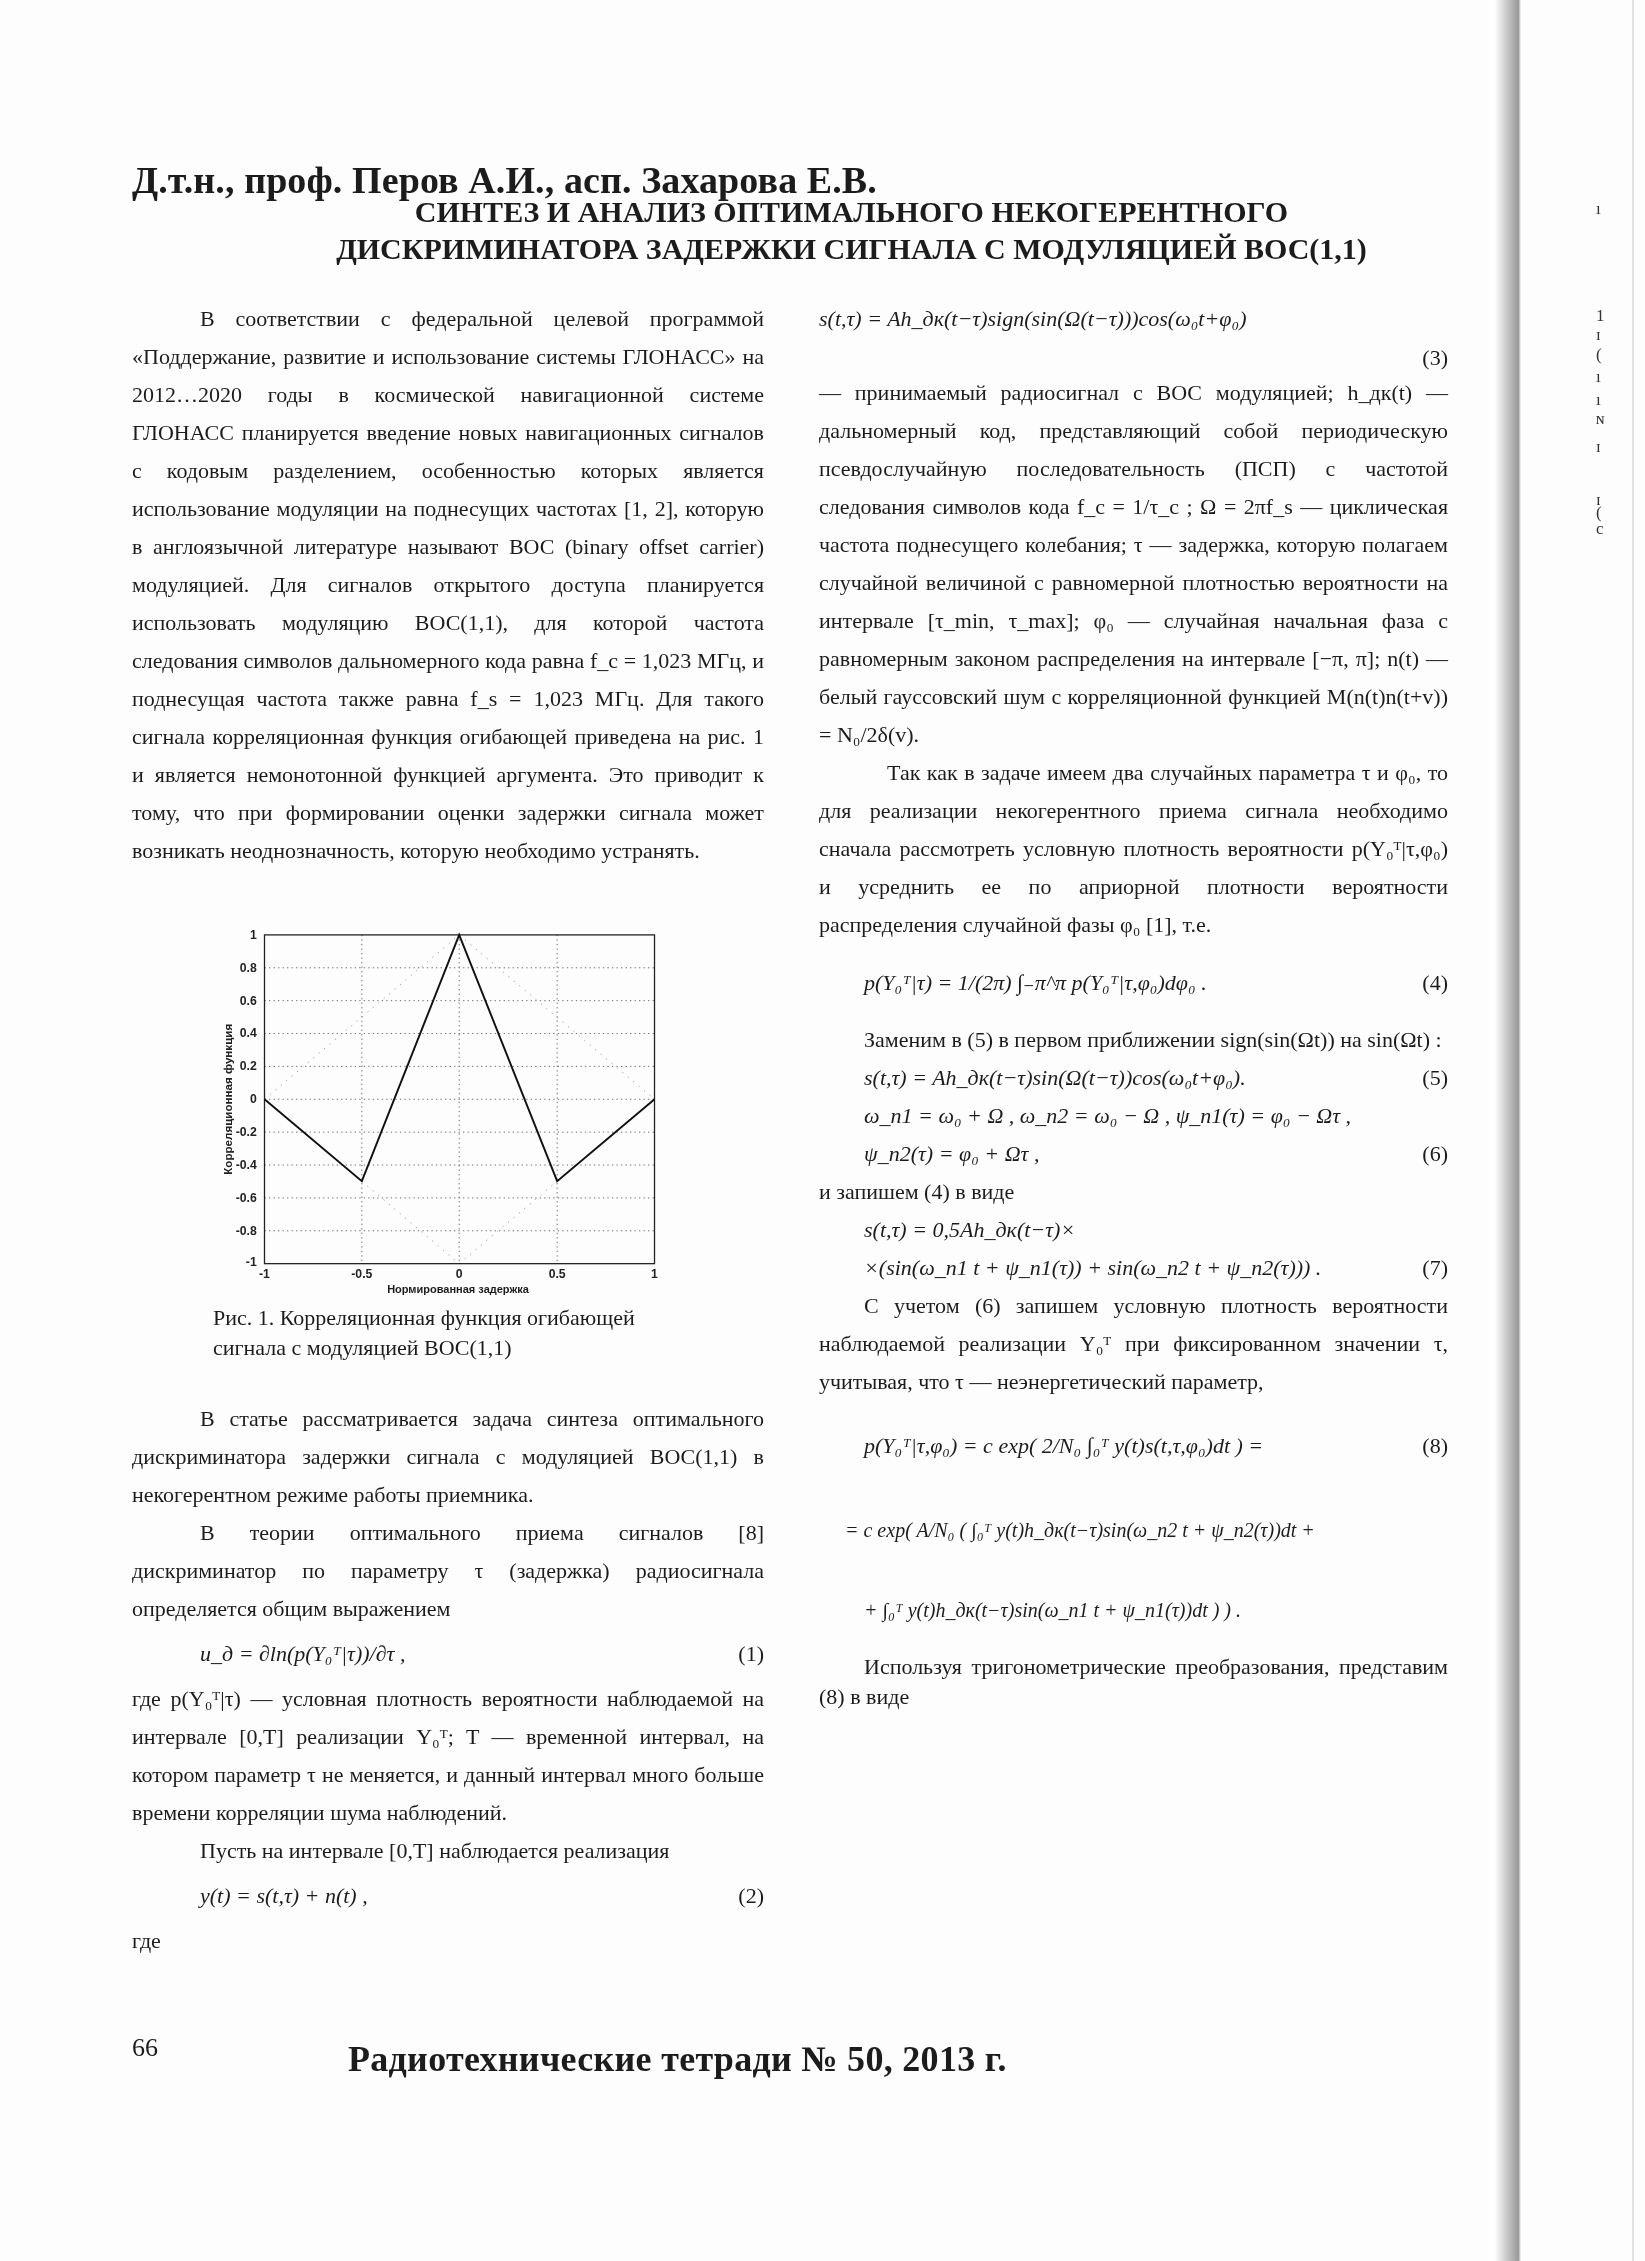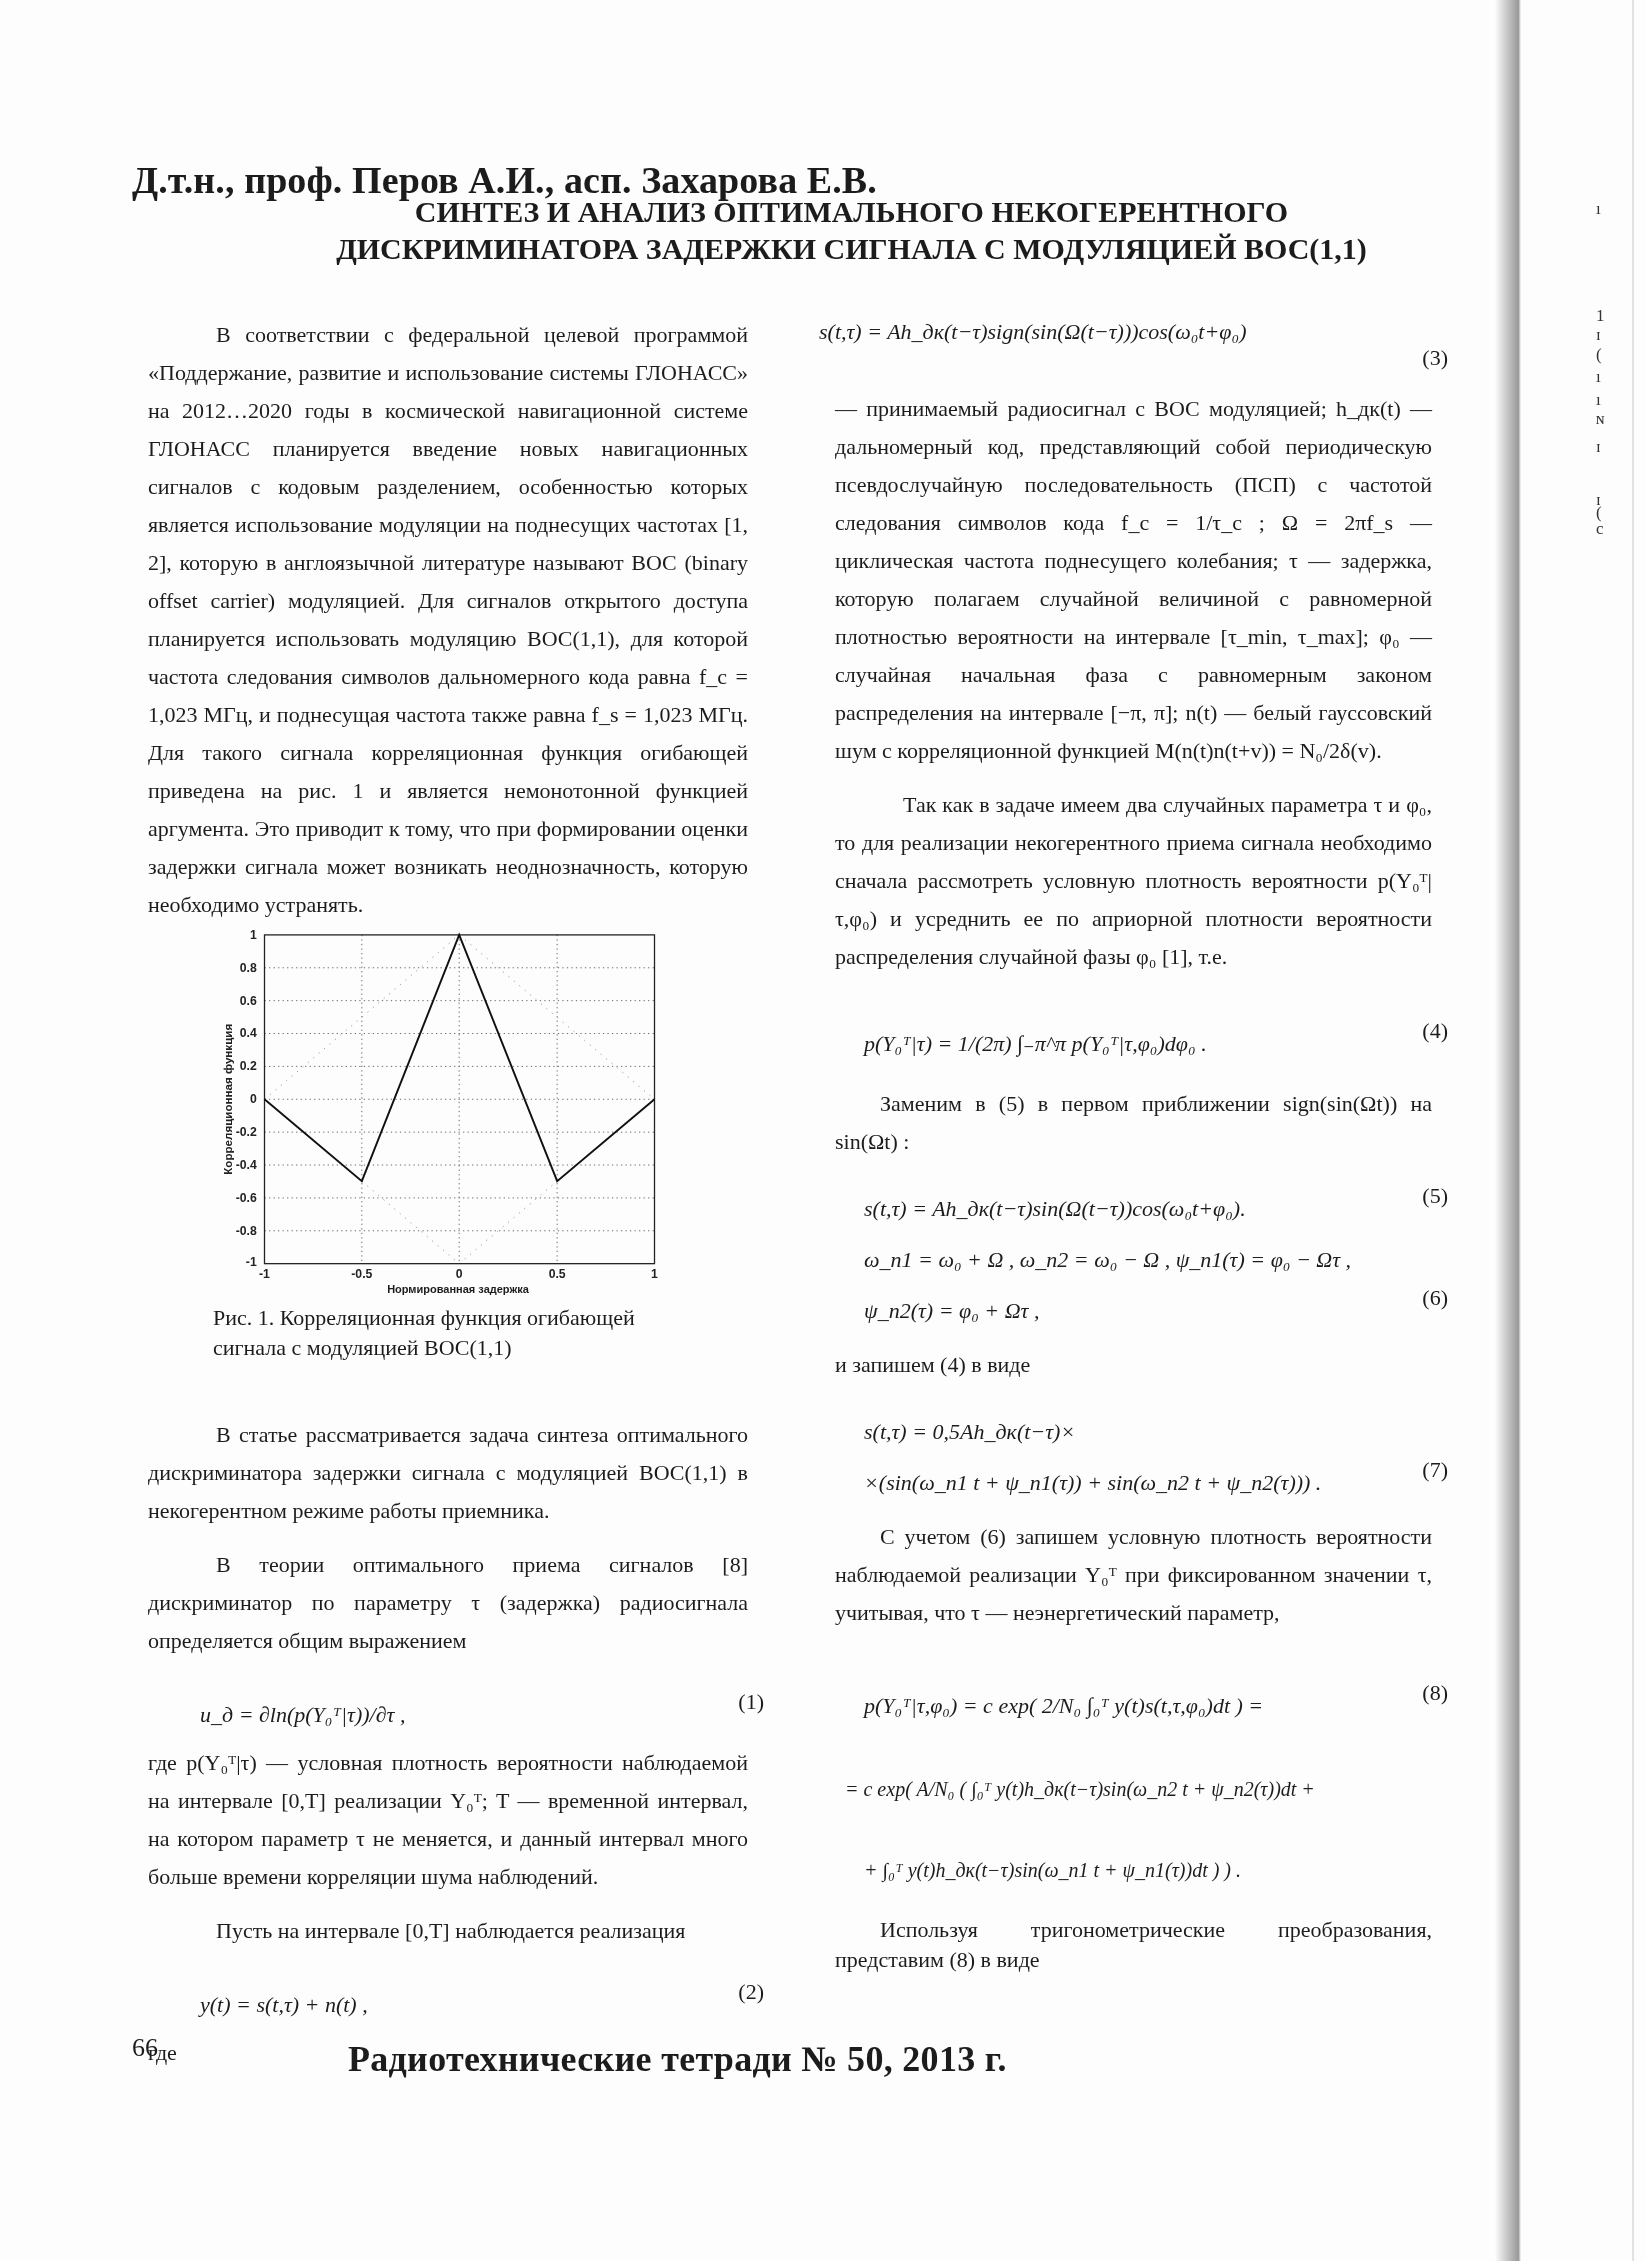--- a/index.html
+++ b/index.html
@@ -13,28 +13,28 @@
     background:linear-gradient(to right, rgba(255,255,255,0) 0%, rgba(120,120,120,0.35) 40%, rgba(70,70,70,0.55) 90%, rgba(255,255,255,0) 100%);
   }
   .edge { position:absolute; left:1632px; top:0; width:1.9px; height:2261px; background:#e2e2e2; }
   .marks { position:absolute; left:1596px; top:193px; width:13px; height:1741px; }
   .marks span { position:absolute; left:0; font-size:17px; color:#333; font-family:"Liberation Serif",serif; }
 
   .authors { position:absolute; left:132px; top:158px; font-size:38px; font-weight:bold; letter-spacing:0.1px; }
   .title { position:absolute; left:245px; top:193px; width:1213px; font-size:30px; font-weight:bold; text-align:center; line-height:37px; }
 
   .col { position:absolute; font-size:22px; line-height:38px; text-align:justify; }
-  .col p { margin:16px; }
+  .col p { margin:0; }
   .ind { text-indent:68px; }
   .colL { left:132px; top:300px; width:632px; }
   .colR { left:819px; top:300px; width:629px; }
 
   .eq { position:relative; font-style:italic; white-space:nowrap; margin:0; }
   .eq .num { position:absolute; right:0; top:0; font-style:normal; }
-  .eq .body { display:inline-block;margin-top:13px; }
+  .eq .body { display:inline-block; }
 
   .fig { position:absolute; left:187px; top:922px; width:516px; height:361px; }
   .fig svg { display:block; }
   .xlabel { position:absolute; left:213px; top:1283px; width:490px; text-align:center; font-family:"Liberation Sans",sans-serif; font-weight:bold; font-size:11px; }
   .caption { position:absolute; left:213px; top:1303px; width:490px; text-align:left; font-size:22px; line-height:30px; }
 
   .pagenum { position:absolute; left:132px; top:2033px; font-size:26px; }
   .journal { position:absolute; left:348px; top:2038px; font-size:36px; font-weight:bold; letter-spacing:0.3px;text-align:center; }
 </style>
 </head>

